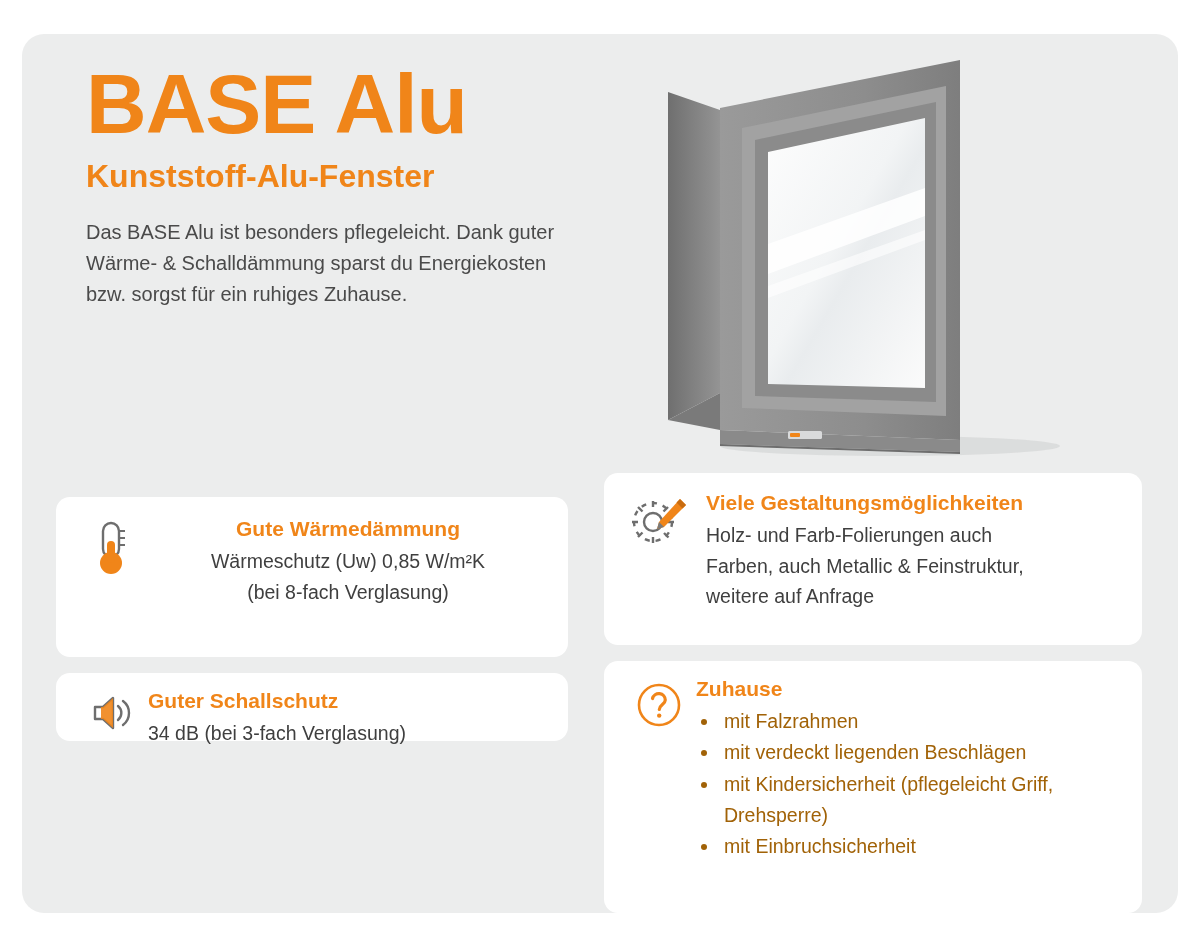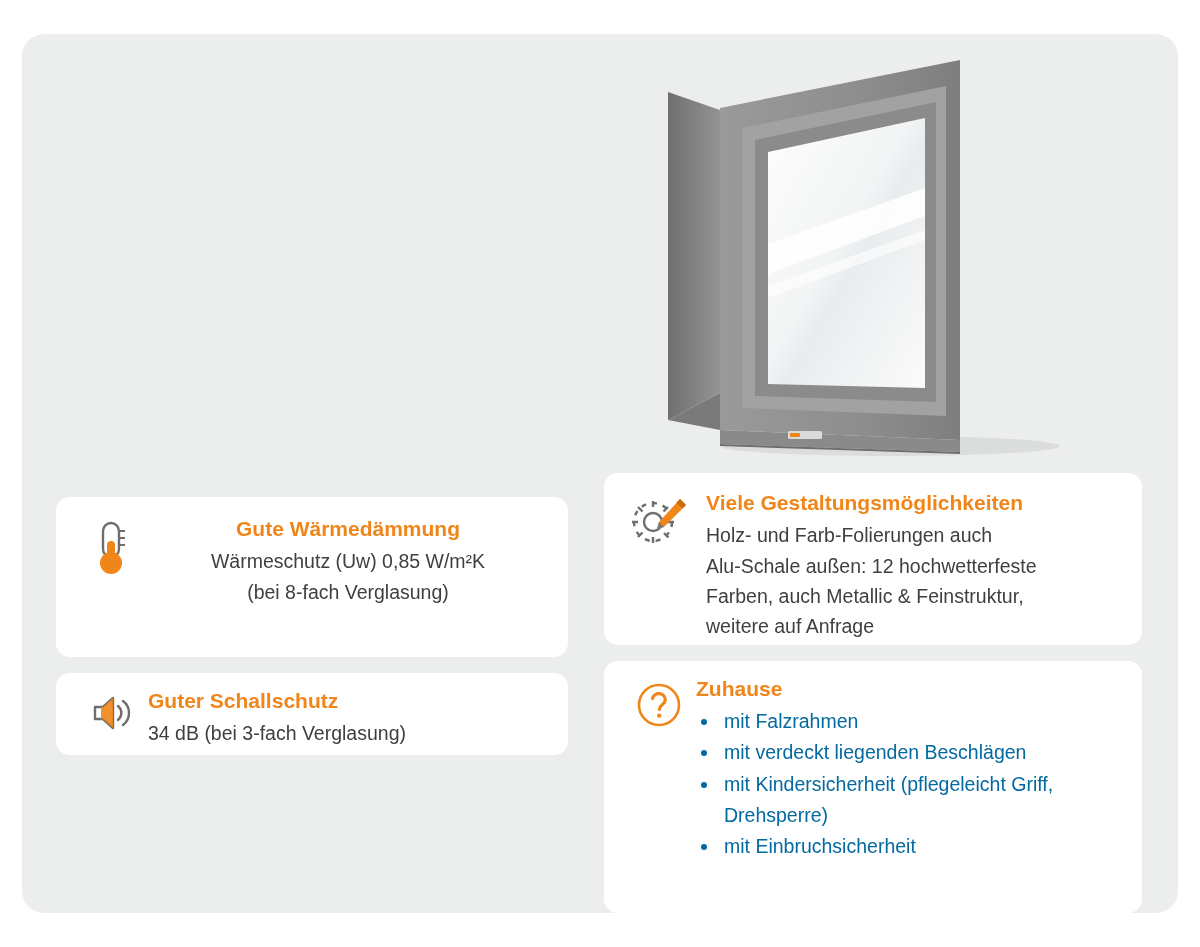--- a/index.html
+++ b/index.html
@@ -60,21 +60,21 @@
     width: 500px; height: 410px;
   }
 
   
   .card {
     position: absolute;
     background: #ffffff;
     border-radius: 14px;
   }
   #card-warm  { left: 56px;  top: 497px; width: 512px; height: 160px; text-align: center; }
-  #card-sound { left: 56px;  top: 673px; width: 512px; height: 82px;  }
+  #card-sound { left: 56px;  top: 673px; width: 512px; height: 68px;  }
   #card-design{ left: 604px; top: 473px; width: 538px; height: 172px; }
   #card-opt   { left: 604px; top: 661px; width: 538px; height: 252px; }
 
   .card-inner {
     display: flex;
     padding: 18px 20px 0 24px;
   }
   .card-icon {
     width: 62px;
     flex: 0 0 62px;
@@ -96,35 +96,40 @@
     line-height: 1.55;
     color: #3f3f3f;
   }
   .card-body div { white-space: nowrap; }
 
   ul.opt-list {
     margin: 4px 0 0 0;
     padding-left: 24px;
     font-size: 19.5px;
     line-height: 1.6;
-    color: #0369a1;
+    color: #a16207;
   }
   ul.opt-list li { margin: 0; padding-left: 4px; }
 
   #card-sound .card-inner { padding-top: 14px; }
   #card-design .card-inner { padding-top: 16px; gap: 10px; }
   #card-opt .card-inner { padding-top: 14px; }
 </style>
 </head>
 <body>
 
 <div id="page">
 
   <div class="panel"></div>
 
+  <div class="hero">
+    <h1 class="hero-title">BASE Alu</h1>
+    <h2 class="hero-sub">Kunststoff-Alu-Fenster</h2>
+    <p class="hero-body">Das BASE Alu ist besonders pflegeleicht. Dank guter Wärme- &amp; Schalldämmung sparst du Energiekosten bzw. sorgst für ein ruhiges Zuhause.</p>
+  </div>
 
   <div class="window-art">
     <svg width="500" height="410" viewBox="0 0 500 410">
       <defs>
         <linearGradient id="glassGrad" x1="0" y1="0" x2="1" y2="1">
           <stop offset="0%" stop-color="#fdfdfd"></stop>
           <stop offset="45%" stop-color="#f2f4f5"></stop>
           <stop offset="55%" stop-color="#e9ecee"></stop>
           <stop offset="100%" stop-color="#fbfbfb"></stop>
         </linearGradient>
@@ -220,21 +225,20 @@
             <path d="M52 6 L58 12 L36 34 L29 36 L31 29 Z" fill="#f08519"></path>
             <path d="M29 36 L31 29 L36 34 Z" fill="#7a7a7a"></path>
             <path d="M52 6 L58 12 L54.5 15.5 L48.5 9.5 Z" fill="#c96c0f"></path>
           </g>
         </svg>
       </div>
       <div class="card-text">
         <div class="card-title">Viele Gestaltungsmöglichkeiten</div>
         <div class="card-body">
           <div>Holz- und Farb-Folierungen auch</div>
-          <div>Alu-Schale außen: 12 hochwetterfeste</div>
           <div>Farben, auch Metallic &amp; Feinstruktur,</div>
           <div>weitere auf Anfrage</div>
         </div>
       </div>
     </div>
   </div>
 
   <div class="card" id="card-opt">
     <div class="card-inner">
       <div class="card-icon">

